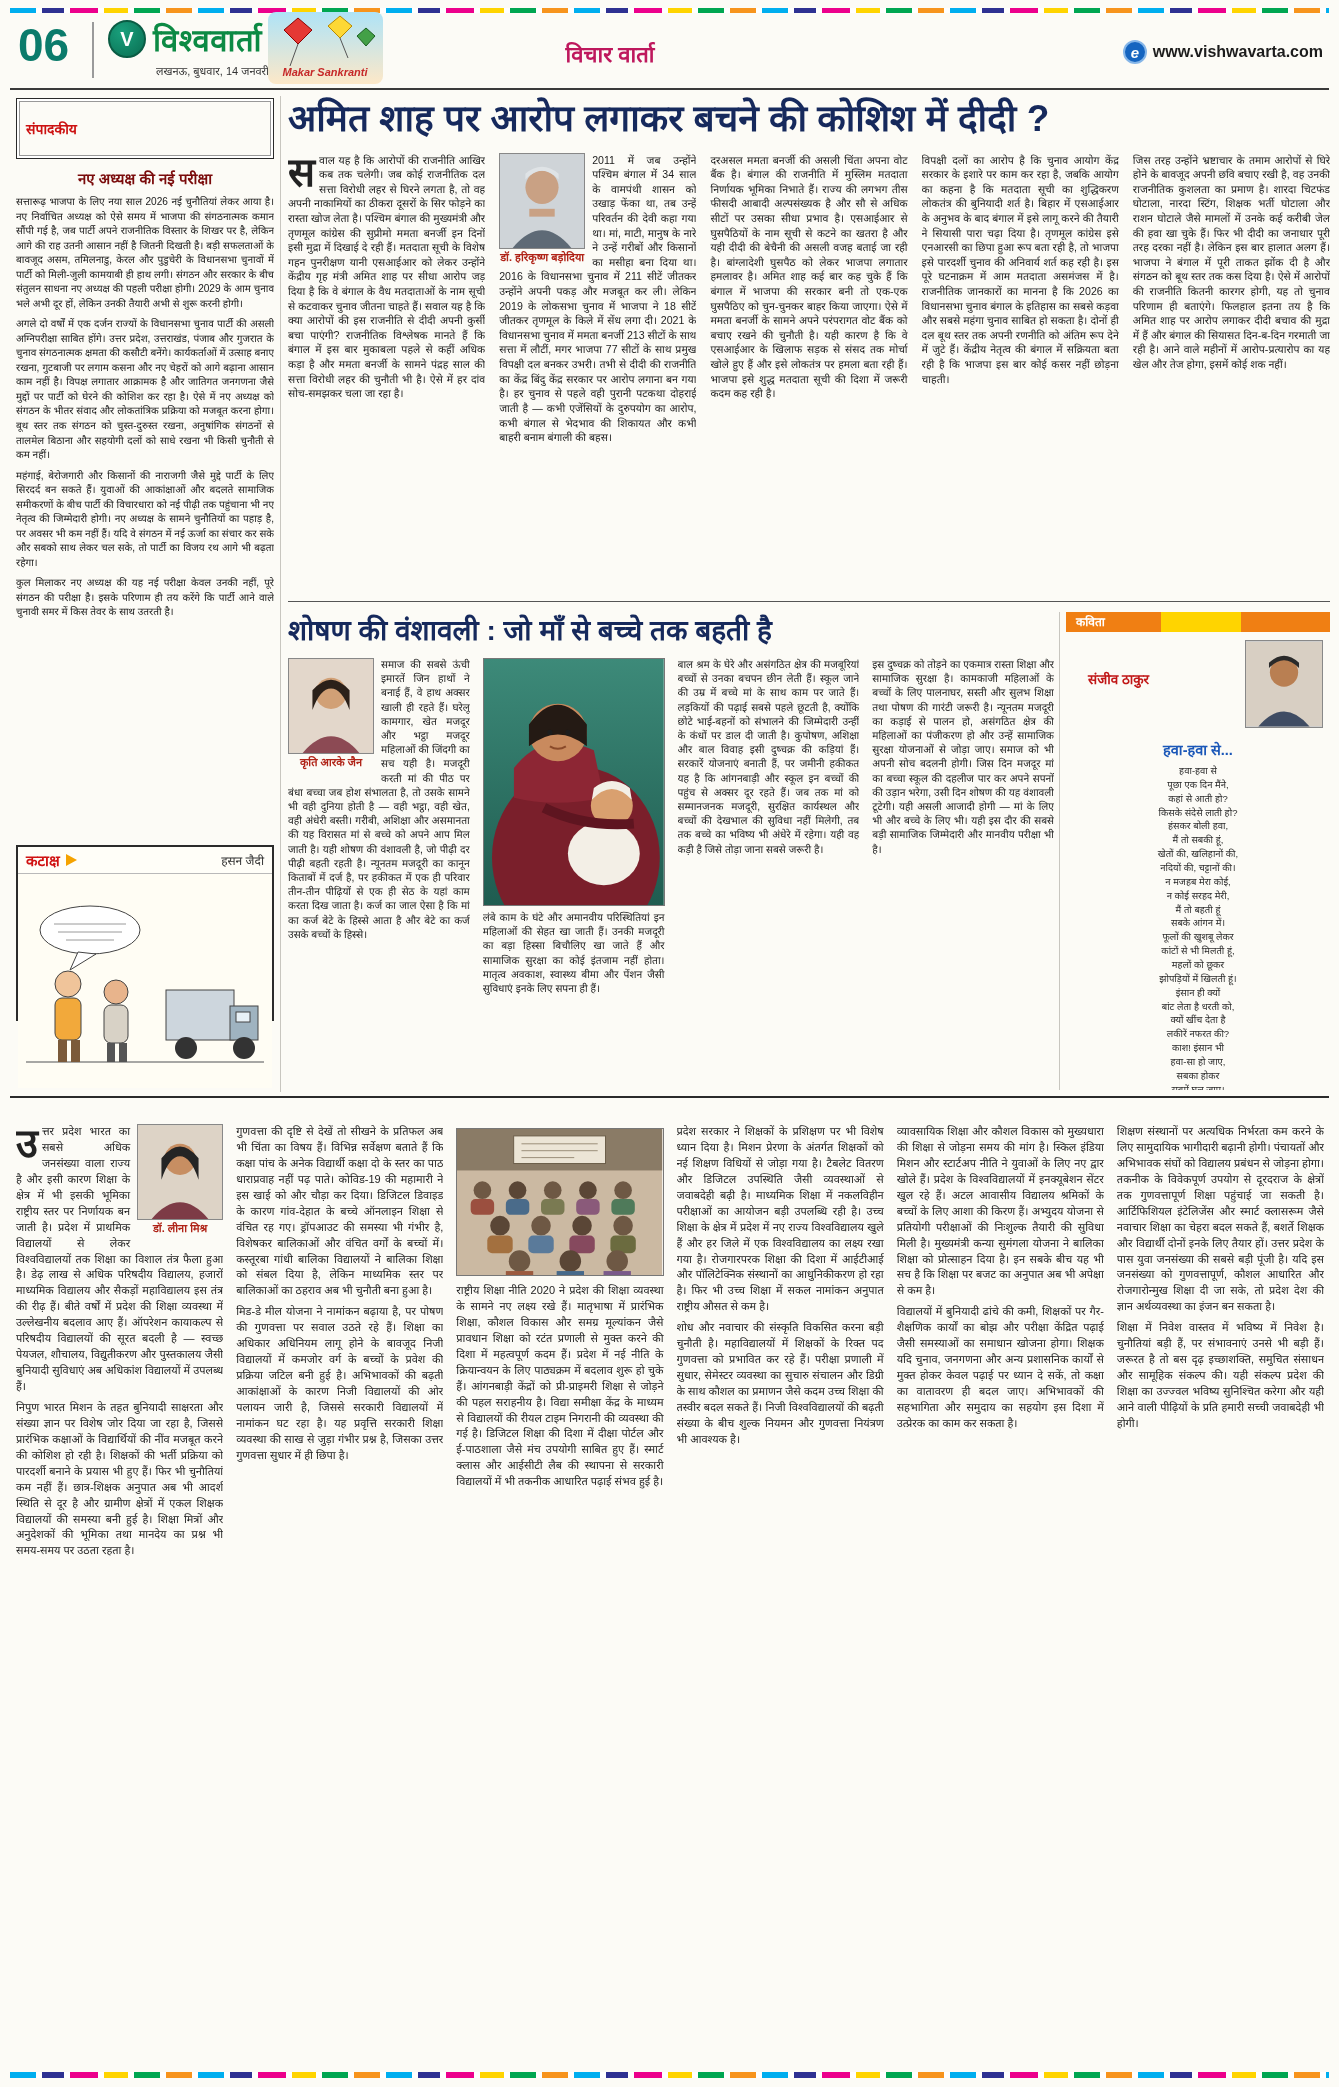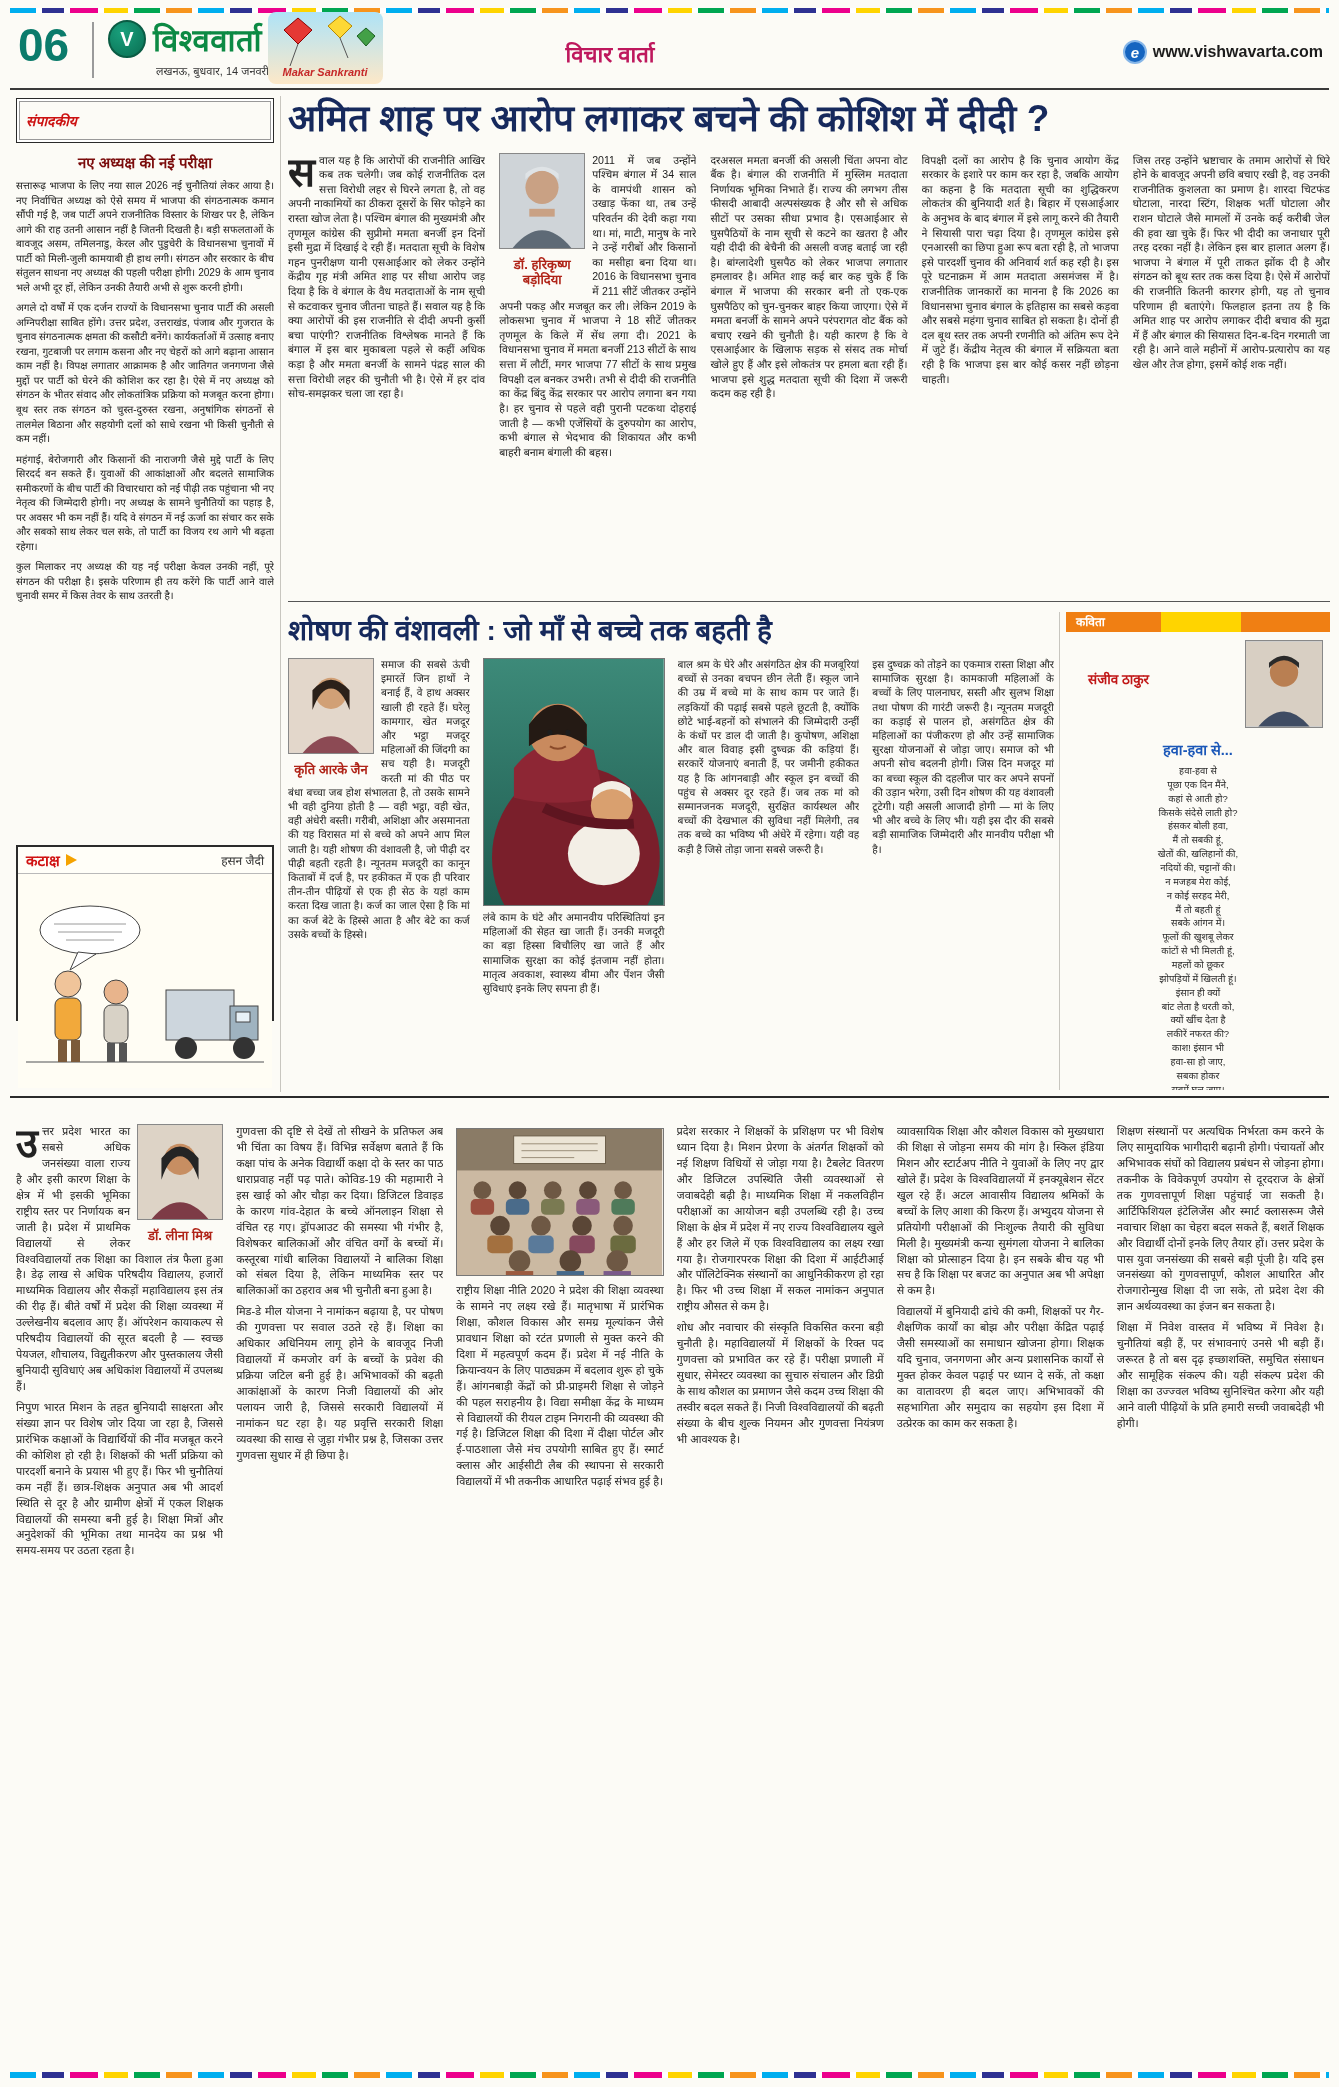--- a/index.html
+++ b/index.html
@@ -33,21 +33,21 @@
     display:flex; align-items:center; justify-content:center; border:2px solid #86b6e8; }
   .header-rule { position:absolute; top:88px; left:10px; right:10px; border-top:2px solid #3a3a3a; }
 
   
   .vrule { position:absolute; border-left:1px solid #c8c6bf; }
   .vrule.left { left:280px; top:96px; height:996px; }
   .vrule.poem { left:1059px; top:612px; height:478px; }
 
   
   .editorial { position:absolute; left:16px; top:98px; width:258px; }
-  .ed-label-box { border:1.5px solid #2a2a2a; padding:12px 9px; box-shadow:inset 0 0 0 2px #fff, inset 0 0 0 3px #999;font-style:italic; }
+  .ed-label-box { border:1.5px solid #2a2a2a; padding:20px 9px; box-shadow:inset 0 0 0 2px #fff, inset 0 0 0 3px #999; }
   .ed-label { color:#cc1111; font-weight:bold; font-size:14px; }
   .ed-title { text-align:center; font-size:15px; font-weight:bold; color:#7a0b0b; margin:9px 0 7px; }
   .ed-body { height:668px; overflow:hidden; }
   .ed-body p { font-size:10.1px; line-height:1.44; text-align:justify; margin-bottom:6px; color:#1a1a1a; }
 
   
   .cartoon { position:absolute; left:16px; top:845px; width:258px; height:176px; border:2px solid #2b2b2b; background:#fffef8; }
   .cartoon-header { display:flex; align-items:center; gap:6px; padding:3px 8px; border-bottom:1px solid #b9b9b9; }
   .cartoon-label { color:#d01212; font-weight:bold; font-size:15px; }
   .cartoon-arrow { width:0; height:0; border-top:6px solid transparent; border-bottom:6px solid transparent; border-left:11px solid #f5a300; }
@@ -62,21 +62,21 @@
   
   .main-article { position:absolute; left:288px; top:98px; width:1042px; }
   .main-headline { font-size:37px; font-weight:bold; color:#16295c; line-height:1.15; }
   .main-article .article-cols { margin-top:12px; }
   .main-article .col { font-size:10.6px; line-height:1.38; height:420px; }
   .lead p:first-of-type::first-letter { font-size:40px; font-weight:bold; float:left; line-height:0.85; padding:2px 4px 0 0; color:#222; }
   .author-fig { float:left; width:86px; margin:0 7px 3px 0; }
   .author-fig.right { float:right; margin:0 0 4px 7px; }
   .author-fig .photo { width:86px; height:96px; border:1px solid #888; overflow:hidden; background:#c8cdd2; }
   .author-fig .photo svg { width:100%; height:100%; display:block; }
-  .author-fig figcaption { font-size:13px; font-weight:bold; color:#b02418; text-align:center; margin-top:8px; line-height:1.2; }
+  .author-fig figcaption { font-size:11px; font-weight:bold; color:#b02418; text-align:center; margin-top:2px; line-height:1.2; }
   .feedback { text-align:right; font-size:11px; font-weight:bold; color:#101010; margin-top:6px; cursor:pointer; }
   .main-rule { position:absolute; left:288px; top:601px; width:1042px; border-top:1.5px solid #555; }
 
   
   .second-article { position:absolute; left:288px; top:610px; width:766px; }
   .second-headline { font-size:28px; font-weight:bold; color:#16295c; }
   .second-article .article-cols { margin-top:10px; gap:13px; }
   .second-article .col { font-size:10.3px; line-height:1.38; height:420px; }
   .mother-fig { width:100%; height:248px; margin-bottom:5px; border:1px solid #777; overflow:hidden; }
   .mother-fig svg { width:100%; height:100%; display:block; }

